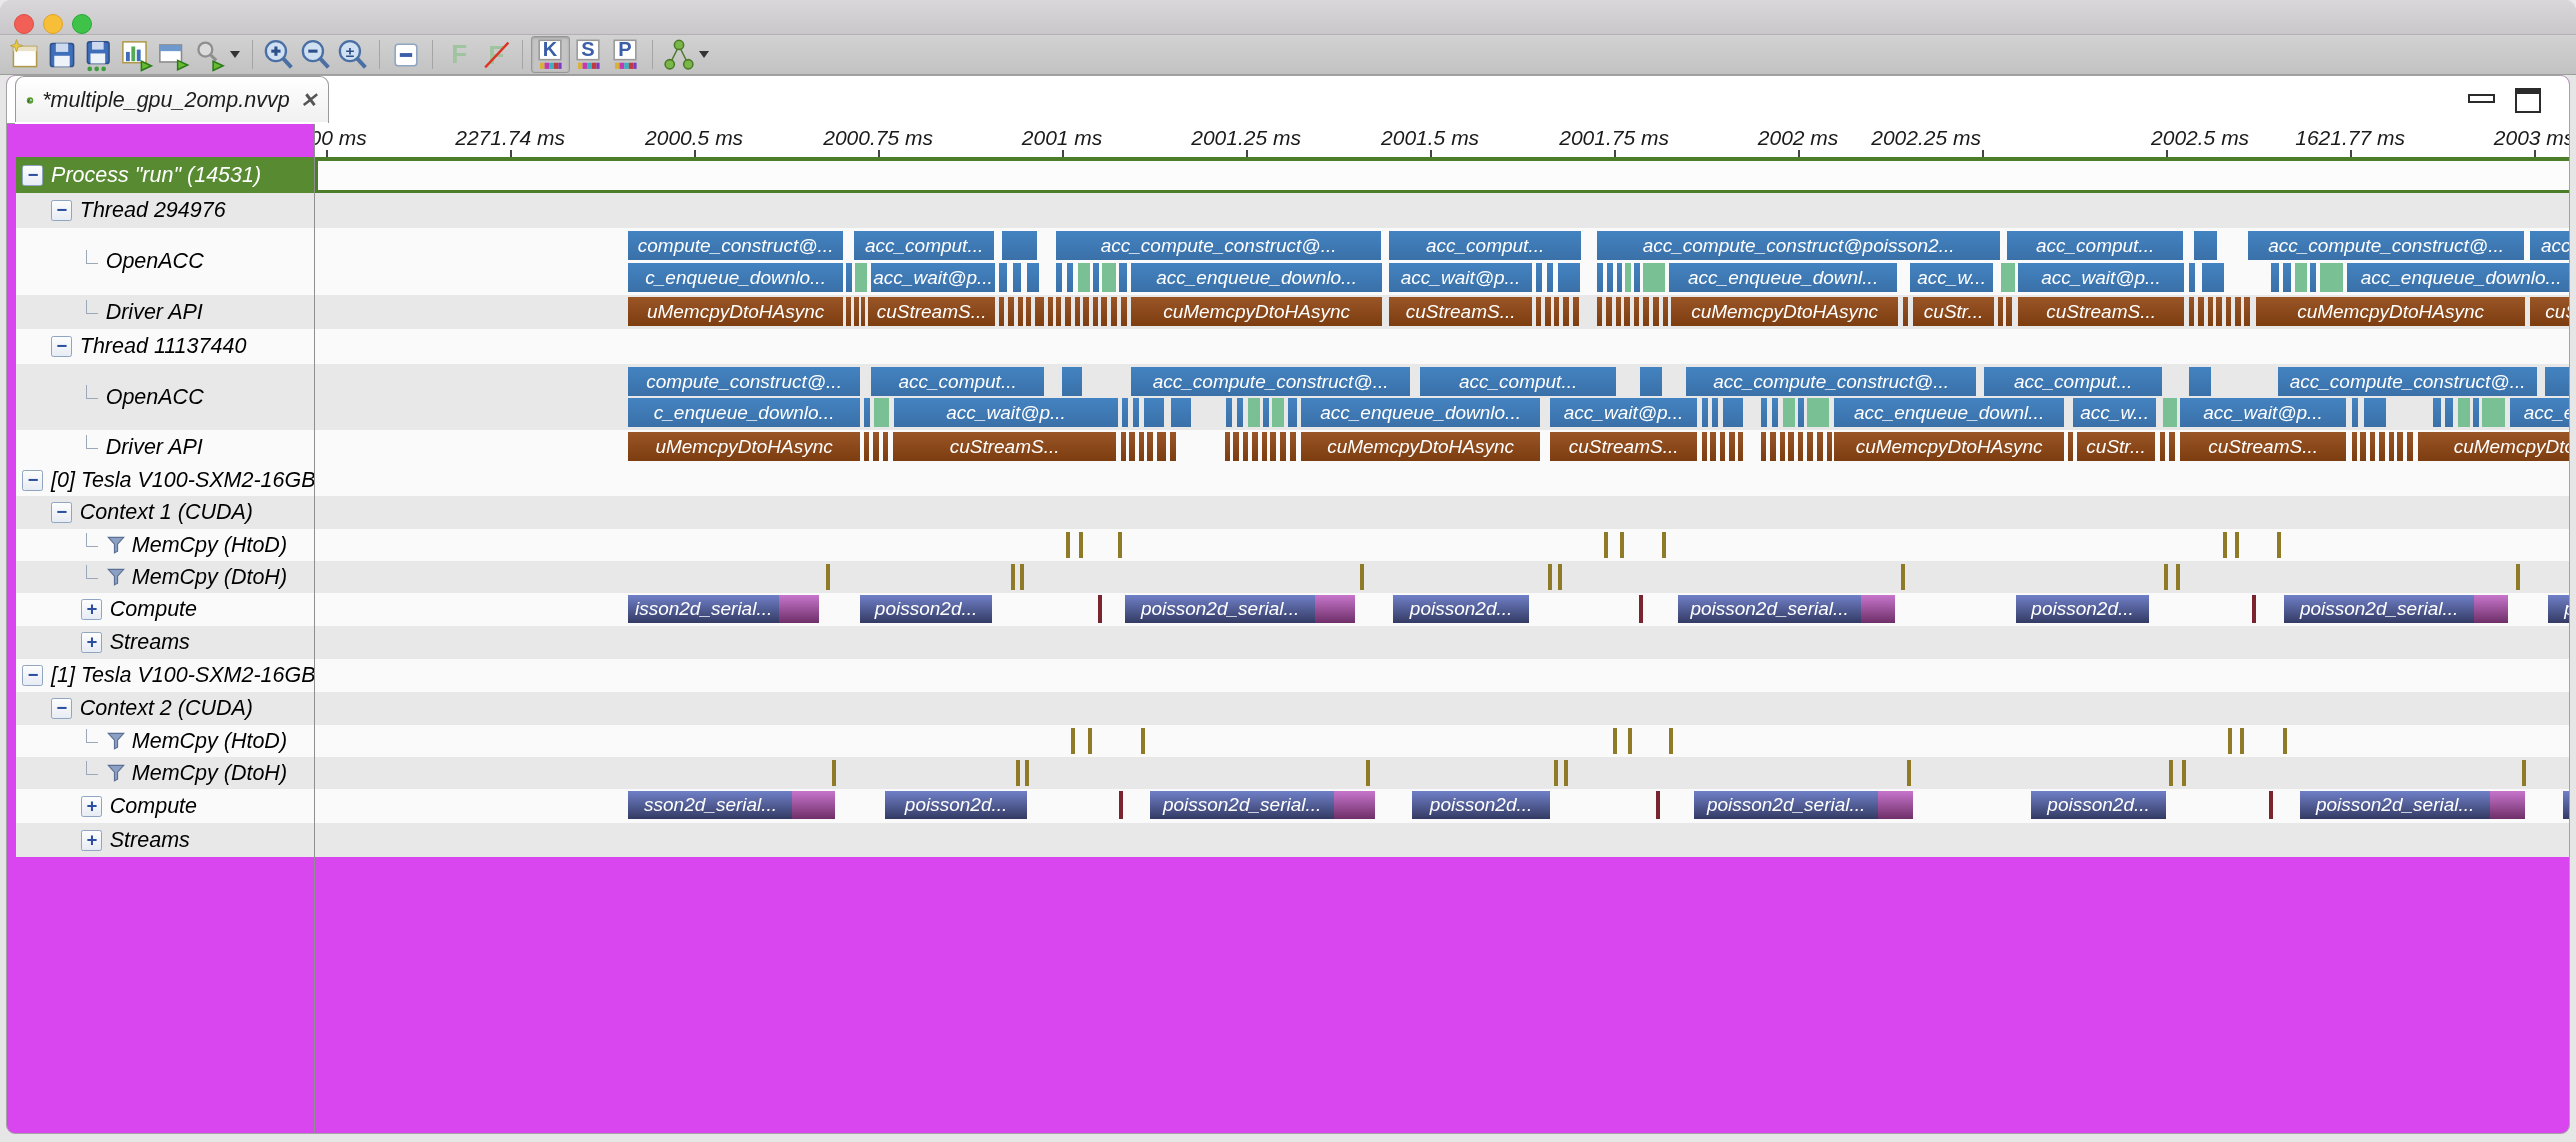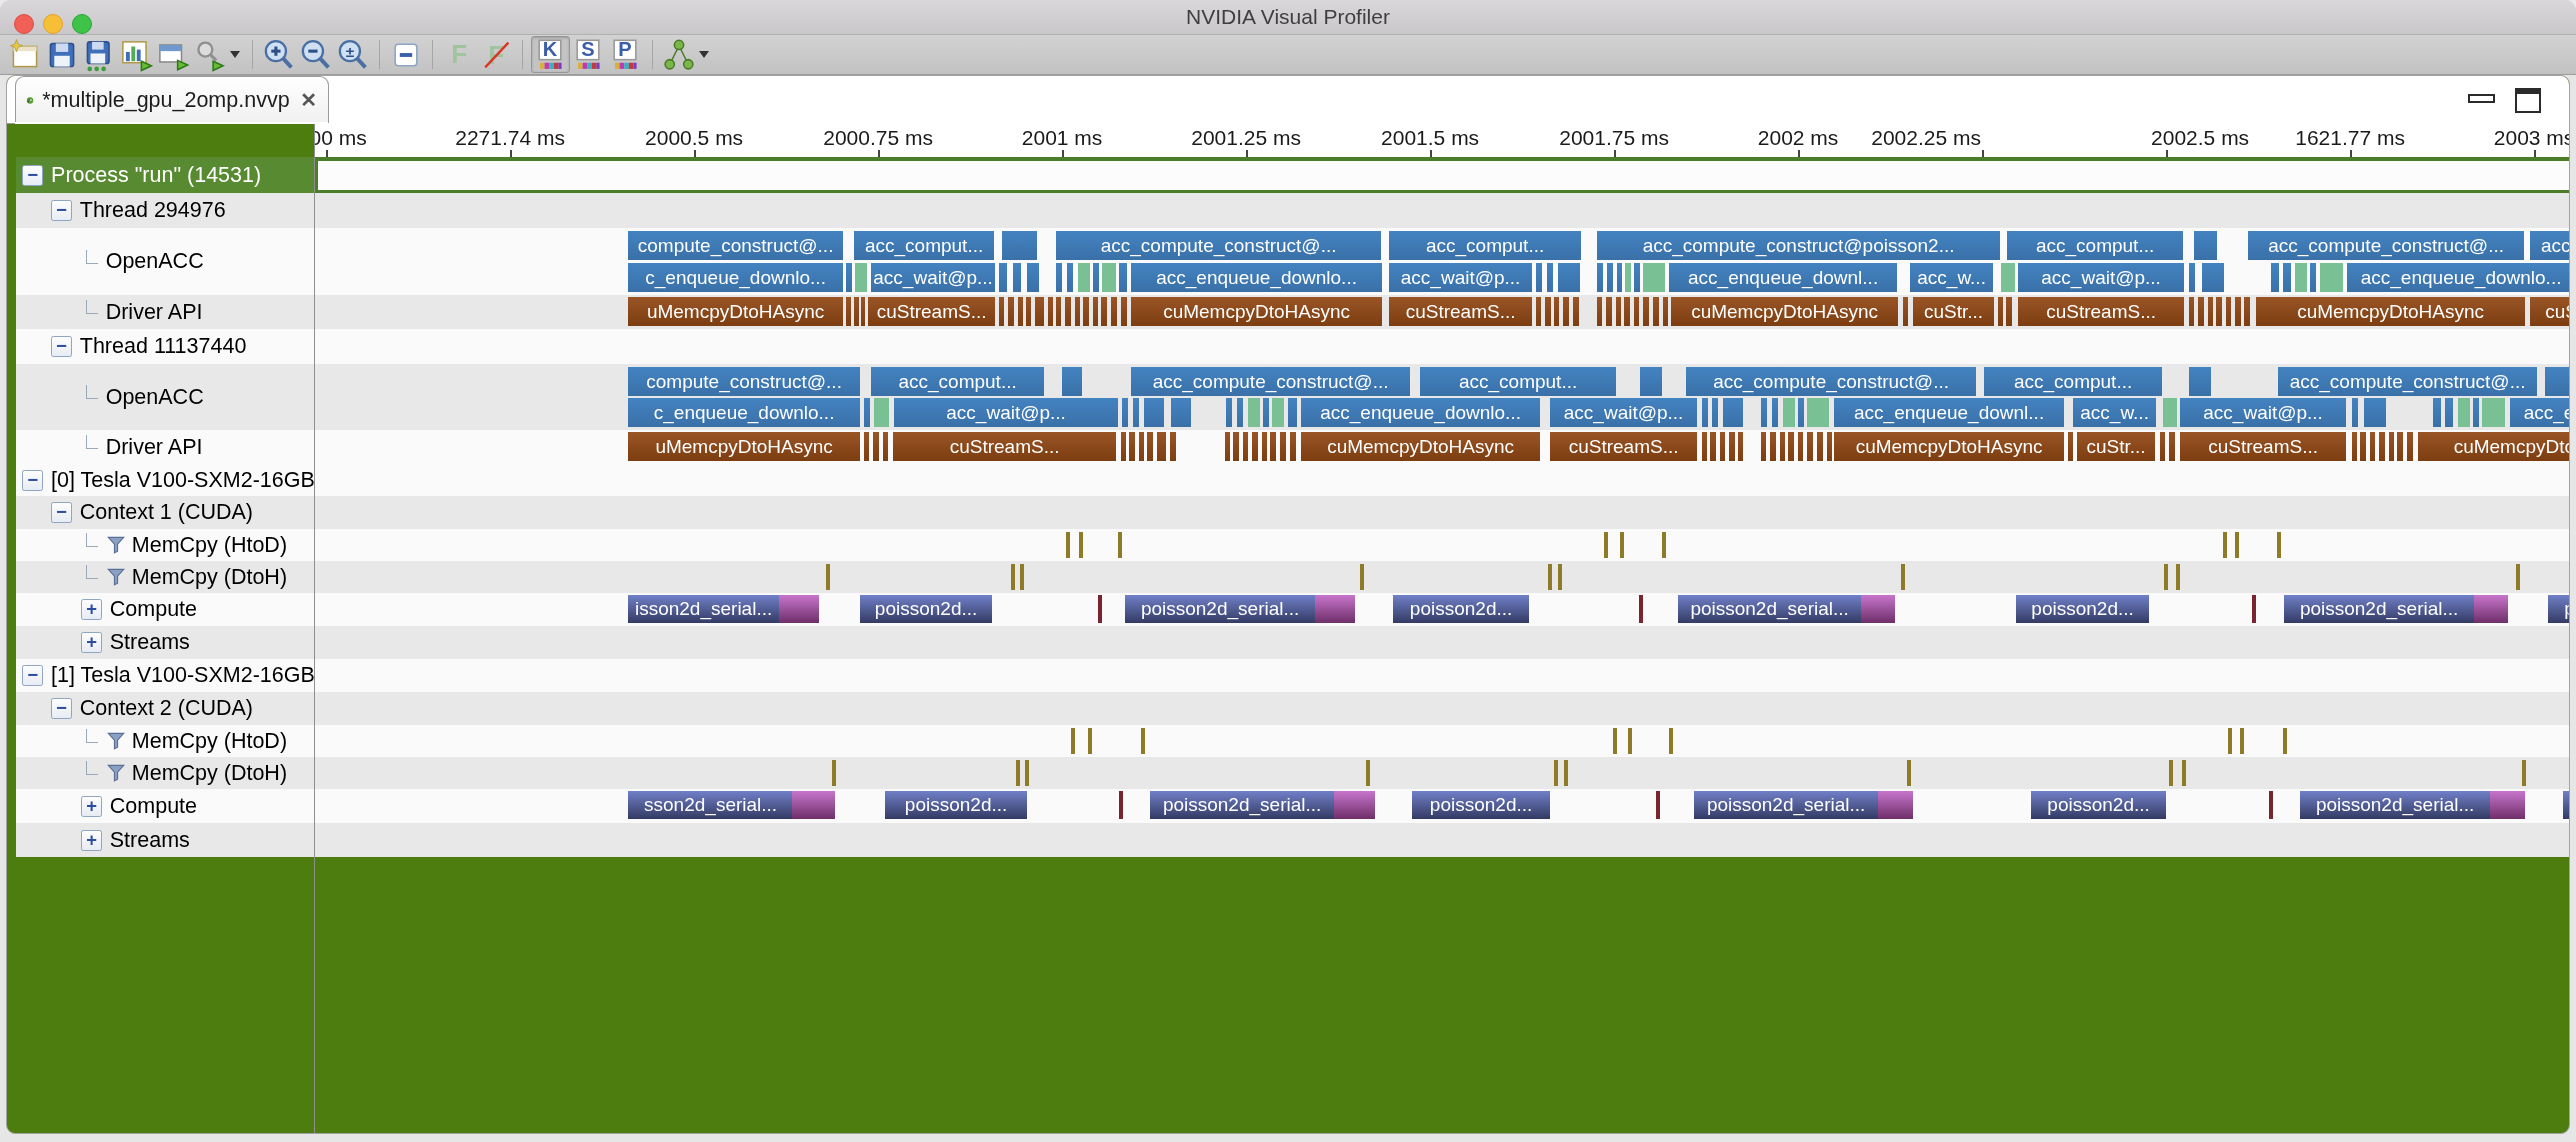--- a/index.html
+++ b/index.html
@@ -20,22 +20,22 @@
     display:flex;align-items:center;padding-left:6.1px;}
   .tbtn{width:37px;height:35px;display:flex;align-items:center;justify-content:center;position:relative;}
   .tbtn.pressed{background:#c4c4c4;border:0.8px solid #979797;border-radius:3.1px;box-shadow:inset 0 0.8px 2.3px rgba(0,0,0,.25);}
   .tsep{width:0.8px;height:29px;background:#a5a5a5;margin:0 7.7px;}
   .tcaret{width:0;height:0;border-left:5.4px solid transparent;border-right:5.4px solid transparent;
     border-top:7px solid #333;margin-left:1.5px;margin-right:4.6px;}
   .tbtn svg{display:block;}
   .tool-letter{font-size:26px;font-weight:bold;color:#9fc49f;}
   .kps-letter{font-size:26px;font-weight:bold;fill:#3b5ea8;}
   
-  #panel{position:absolute;left:6.1px;right:6.1px;top:75px;bottom:7.7px;background:#4d7c0f;
-    border:0.8px solid #a3a3a3;border-radius:9.2px;overflow:hidden;}
+  #panel{position:absolute;left:6.1px;right:6.1px;top:75px;bottom:7.7px;background:#d946ef;
+    border:0.8px solid #a3a3a3;border-radius:9.2px;overflow:hidden;font-style:italic;}
   #panel-header{position:absolute;left:0;right:0;top:0;height:47px;background:#ffffff;
     border-bottom:0.8px solid #9a9a9a;}
   #tab{position:absolute;left:7.7px;top:0;width:314px;height:47px;z-index:5;
     background:linear-gradient(#ffffff,#f0f0f0);border:0.8px solid #9a9a9a;border-bottom:none;
     border-radius:9.2px 9.2px 0 0;display:flex;align-items:center;padding:0 10.7px;box-sizing:border-box;}
   #tab .tab-label{font-size:21.5px;color:#1d1d1d;white-space:nowrap;margin-left:7.7px;}
   #tab .tab-close{font-size:20px;color:#555;margin-left:10.7px;font-weight:bold;}
   #tab-under{position:absolute;left:7.7px;top:46px;width:313px;height:2.3px;background:#fff;z-index:6;}
   .winbtn{position:absolute;top:12.3px;z-index:4;}
   #btn-min-view{right:74px;width:23px;height:4.6px;border:2.3px solid #2b2b2b;top:18.4px;}
@@ -77,21 +77,20 @@
 </style>
 </head>
 <body>
 
 <div id="window">
 
   <div id="titlebar">
     <div class="tl" id="tl-close"></div>
     <div class="tl" id="tl-min"></div>
     <div class="tl" id="tl-max"></div>
-    <div class="title">NVIDIA Visual Profiler</div>
   </div>
 
   <div id="toolbar">
     <div class="tbtn">
       <svg width="34" height="34" viewBox="0 0 44 44">
         <rect x="7" y="11" width="30" height="26" fill="#ffffff" stroke="#b09a4a" stroke-width="2"></rect>
         <rect x="7" y="11" width="30" height="6" fill="#e9e2c8"></rect>
         <polygon points="11,2 13,8 19,10 13,12 11,18 9,12 3,10 9,8" fill="#e8c83c" stroke="#b09a4a"></polygon>
       </svg>
     </div>

